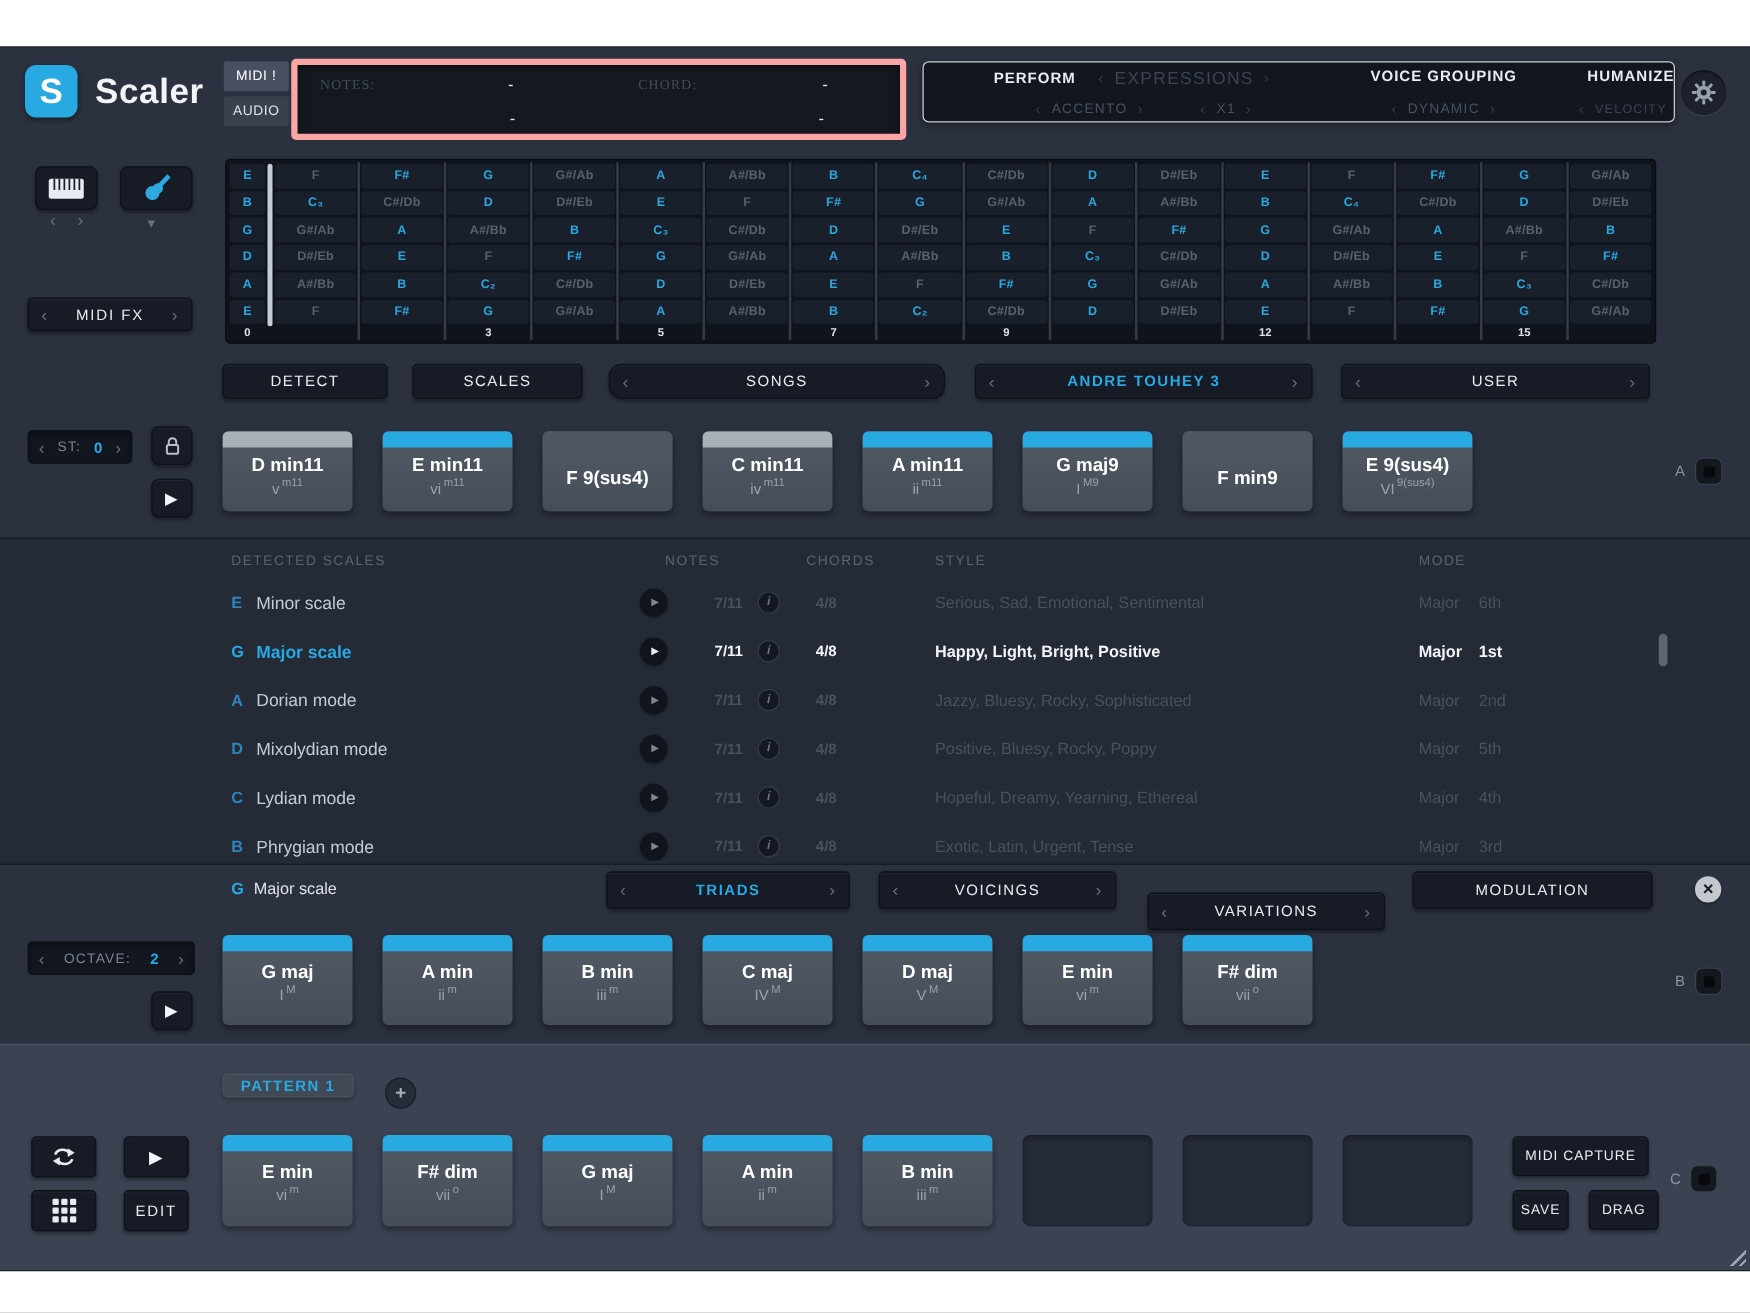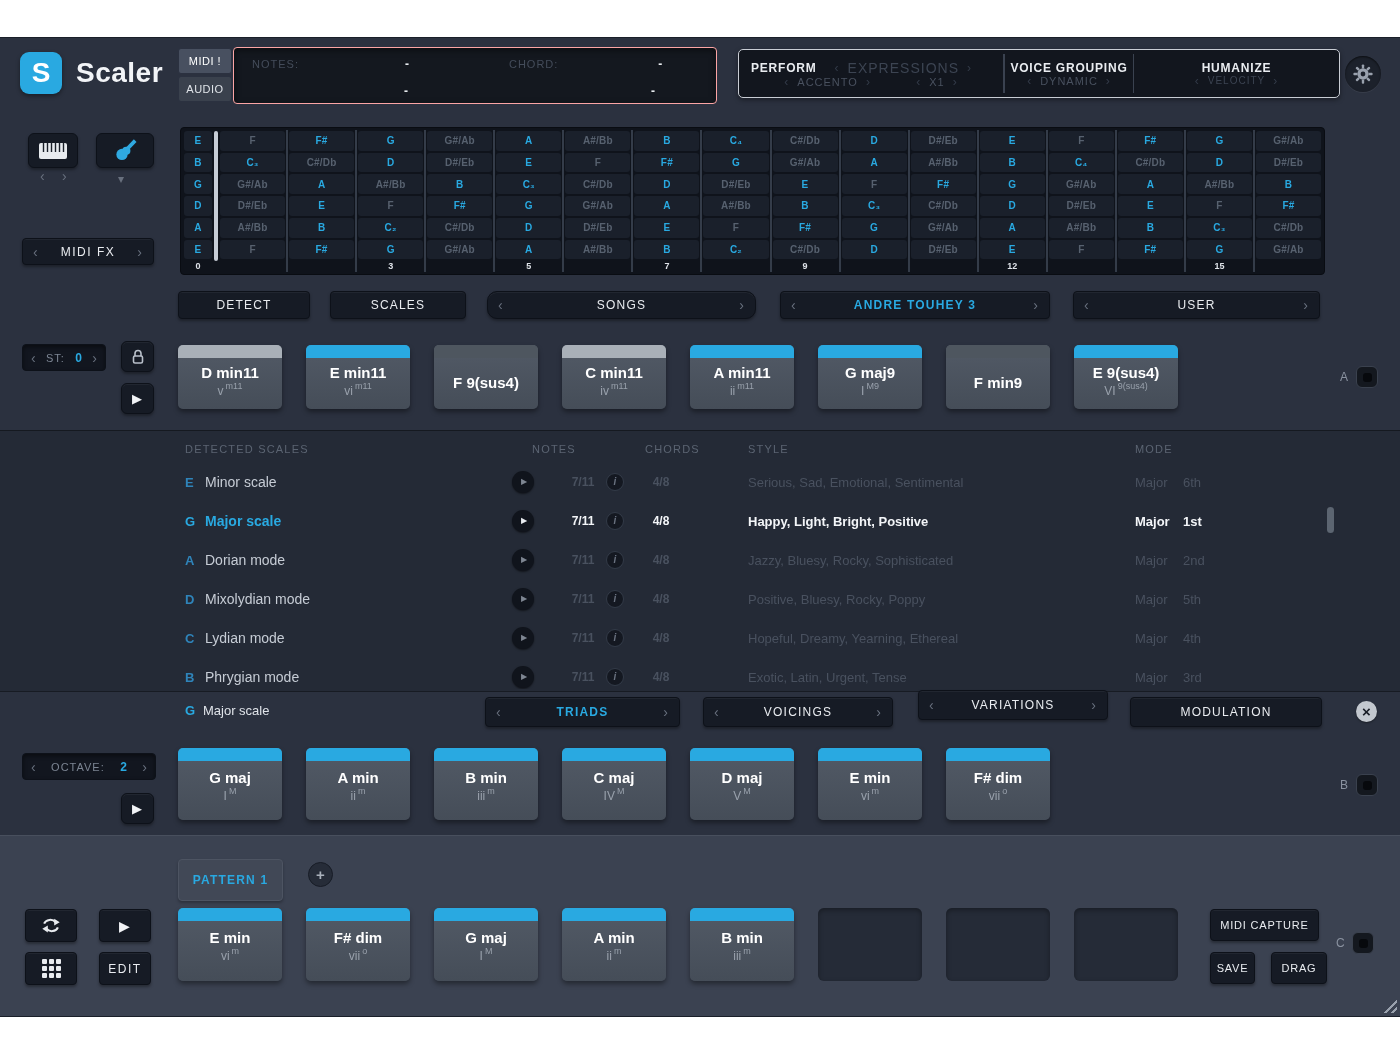--- a/index.html
+++ b/index.html
@@ -19,26 +19,26 @@
   .play-tri::before{content:"\25B6";}
   .x-glyph::before{content:"\00D7";}
   .plus-glyph::before{content:"+";}
   .info-glyph::before{content:"i";}
 
   
   .logo{width:42px;height:42px;border-radius:9px;background:var(--accent,#29a9e1);display:flex;align-items:center;justify-content:center;color:#fff;font-size:28px;font-weight:bold;box-shadow:0 2px 4px rgba(0,0,0,.4);}
   .brand-name{color:#f2f4f7;font-size:28px;font-weight:bold;letter-spacing:.5px;margin-left:14px;}
   .io-tab{width:54px;height:26px;margin-bottom:2px;background:#3a414d;color:#dfe3e8;font-size:11px;letter-spacing:.5px;display:flex;align-items:center;justify-content:center;border-radius:3px;border:1px solid #2b3140;box-sizing:border-box;}
   .io-tab.active{background:#485060;color:#fff;}
-  .monitor{background:#14181f;border:1px solid #fca5a5;border-radius:4px;box-shadow:inset 0 2px 6px rgba(0,0,0,.5);}
+  .monitor{background:#14181f;border:5px solid #fca5a5;border-radius:4px;box-shadow:inset 0 2px 6px rgba(0,0,0,.5);font-family:Liberation Serif, serif;}
   .mon-row{display:flex;align-items:center;height:27px;}
   .mon-label{color:#444c5a;font-size:11px;letter-spacing:1px;}
   .mon-val{color:#e9ecf0;font-size:12px;font-weight:bold;}
   .perform-panel{background:#12161e;border:1px solid #c9cdd4;border-radius:5px;display:flex;box-sizing:border-box;box-shadow:0 2px 5px rgba(0,0,0,.4);}
-  .pp-col{display:flex;flex-direction:column;justify-content:center;padding:21px 0;}
+  .pp-col{display:flex;flex-direction:column;justify-content:space-between;padding:4px 0;margin-left:44px;}
   .pp-div{width:1px;background:#3a4250;margin:4px 0;}
   .pp-top,.pp-bot{display:flex;align-items:center;justify-content:space-evenly;}
   .pp-title{color:#e9ecf0;font-size:12px;letter-spacing:.8px;font-weight:bold;}
   .pp-sel{display:flex;align-items:center;gap:8px;font-size:11px;letter-spacing:1px;}
   .pp-sel .chev{font-size:12px;color:#333b49;}
   .pp-sel .pp-val{color:#49515f;}
   .pp-sel.dimmer .pp-val{color:#3c4452;font-size:10px;}
   .gear-btn{width:36px;height:36px;border-radius:50%;background:#1c212b;display:flex;align-items:center;justify-content:center;box-shadow:inset 0 1px 2px rgba(0,0,0,.6),0 1px 0 rgba(255,255,255,.06);}
 
   
@@ -633,21 +633,21 @@
     <div class="abs btn tab-btn has-arrows" style="left:485px;top:659px;width:195px;justify-content:space-between;padding:0 10px;">
       <span class="chev chev-l"></span>
       <span class="lbl active">TRIADS</span>
       <span class="chev chev-r"></span>
     </div>
     <div class="abs btn tab-btn" style="left:703px;top:659px;width:190px;justify-content:space-between;padding:0 10px;">
       <span class="chev chev-l"></span>
       <span class="lbl">VOICINGS</span>
       <span class="chev chev-r"></span>
     </div>
-    <div class="abs btn tab-btn" style="left:918px;top:652px;width:190px;justify-content:space-between;padding:0 10px;align-items:center;">
+    <div class="abs btn tab-btn" style="left:918px;top:676px;width:190px;justify-content:space-between;padding:0 10px;align-items:center;">
       <span class="chev chev-l"></span>
       <span class="lbl">VARIATIONS</span>
       <span class="chev chev-r"></span>
     </div>
     <div class="abs btn tab-btn" style="left:1130px;top:659px;width:192px;">
       <span class="lbl">MODULATION</span>
     </div>
     <div class="abs close-btn x-glyph" style="left:1356px;top:663px;"></div>
 
     <div class="abs stepper" style="left:22px;top:715px;width:134px;height:27px;text-align:right;">
@@ -721,21 +721,21 @@
             <span class="nb">vii</span>
             <span class="ns">o</span>
           </div>
   </div>
 </div>
     <span class="abs toggle-lab" style="left:1340px;top:740px;">B</span>
     <div class="abs toggle-box" style="left:1356px;top:736px;">
         <i></i>
       </div>
 
-    <div class="abs pattern-btn" style="left:178px;top:821px;width:105px;height:42px;">PATTERN 1</div>
+    <div class="abs pattern-btn" style="left:178px;top:821px;width:105px;height:19px;">PATTERN 1</div>
     <div class="abs plus-btn plus-glyph" style="left:308px;top:824px;"></div>
 
     <div class="abs btn tool-btn" style="left:25px;top:871px;">
       <svg width="22" height="21" viewBox="0 0 24 22">
         <g stroke="#e8ebef" stroke-width="2.2" fill="none">
           <path d="M4.5 9 A 7 6 0 0 1 17 7.5"></path>
           <path d="M19.5 13 A 7 6 0 0 1 7 14.5"></path>
         </g>
         <g fill="#e8ebef">
           <polygon points="15.5,3.5 21.5,7.5 15.5,11"></polygon>

